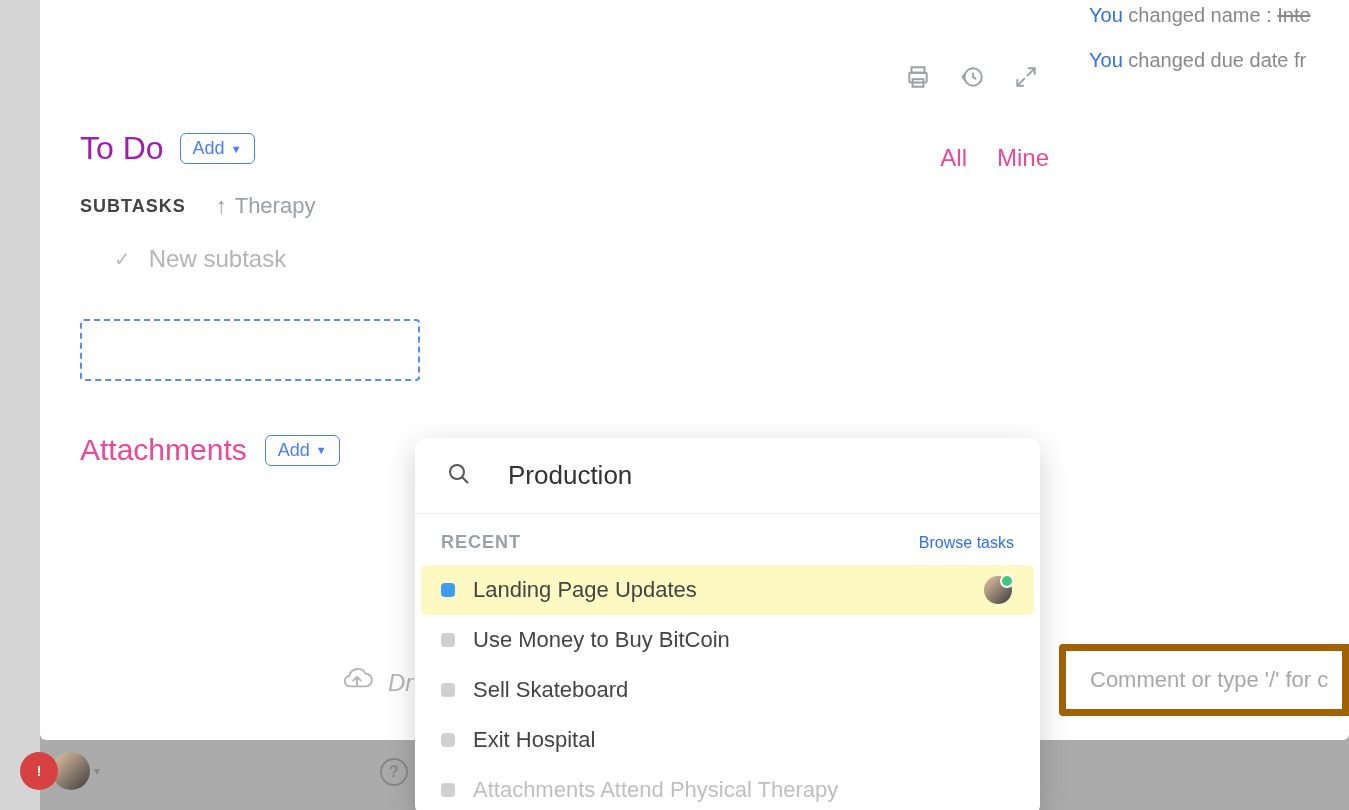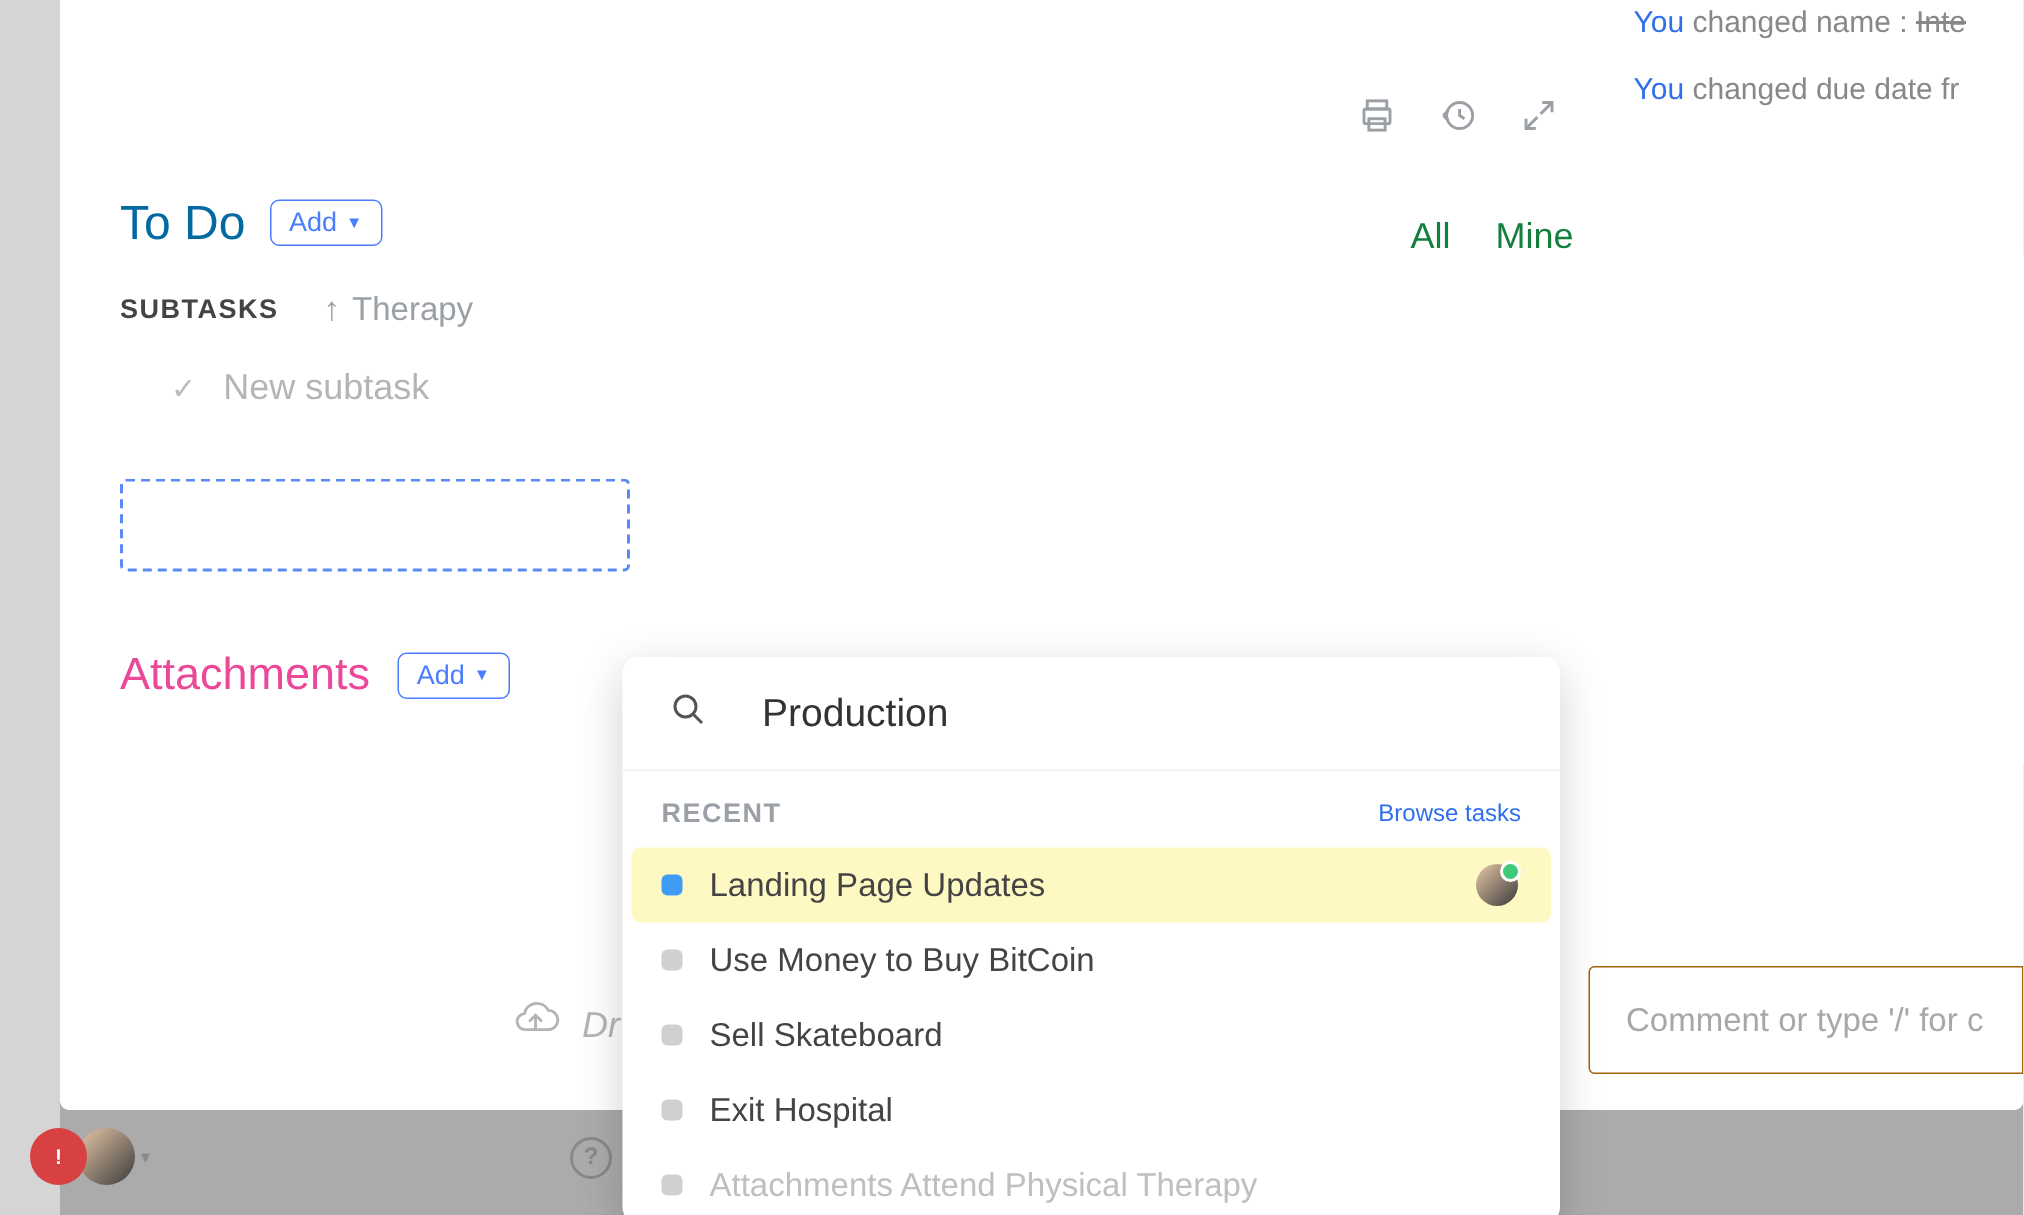--- a/index.html
+++ b/index.html
@@ -103,33 +103,33 @@
 .you { color: #2f6fed; }
 .strike { text-decoration: line-through; }
 
 .filter-tabs {
   position: absolute;
   right: 300px;
   top: 144px;
   display: flex;
   gap: 30px;
   font-size: 24px;
-  color: #15803d;
+  color: #ec4899;
 }
 .filter-tabs span { cursor: pointer; }
 
 .main-col {
   position: absolute;
   left: 40px;
   top: 130px;
   right: 310px;
 }
 
 .section-row { display:flex; align-items:center; gap:16px; }
-.todo-heading { font-size: 32px; font-weight: 500; color:#0369a1; }
+.todo-heading { font-size: 32px; font-weight: 500; color:#a21caf; }
 .add-pill {
   border: 1.5px solid #4a7dff;
   color: #4a7dff;
   border-radius: 6px;
   padding: 4px 12px;
   font-size: 18px;
   display: inline-flex;
   align-items:center;
   gap:6px;
   cursor:pointer;
@@ -193,21 +193,21 @@
   font-style: italic;
 }
 .cloud-icon { width:34px; height:28px; }
 
 .comment-box {
   position:absolute;
   right:0;
   top:644px;
   width:290px;
   height:72px;
-  border:1px solid #a16207;
+  border:7px solid #a16207;
   border-radius:4px 0 0 4px;
   background:#fff;
   display:flex;
   align-items:center;
   padding-left:24px;
   color:#a8a8a8;
   font-size:22px;
   white-space:nowrap;
   overflow:hidden;
 }

